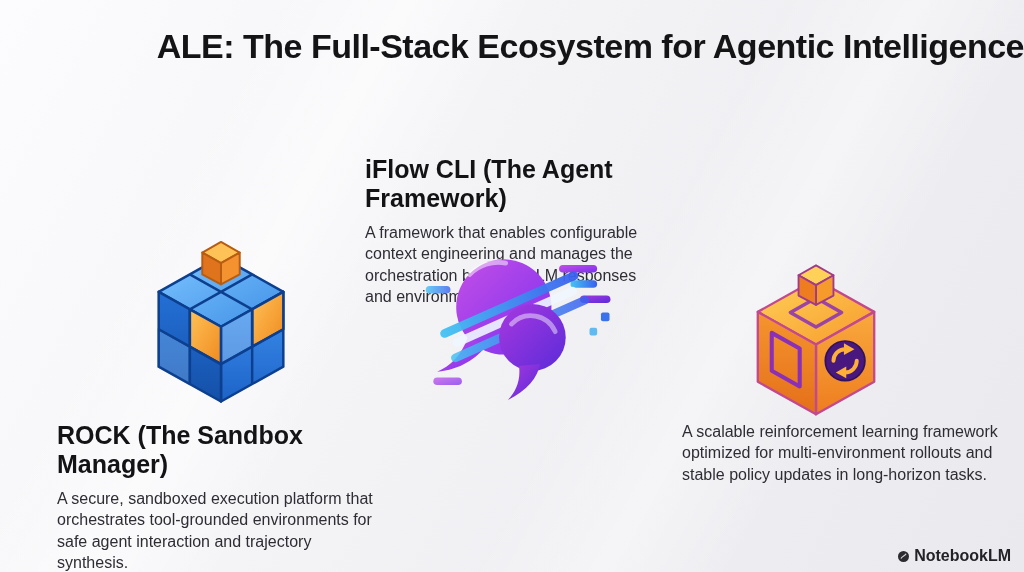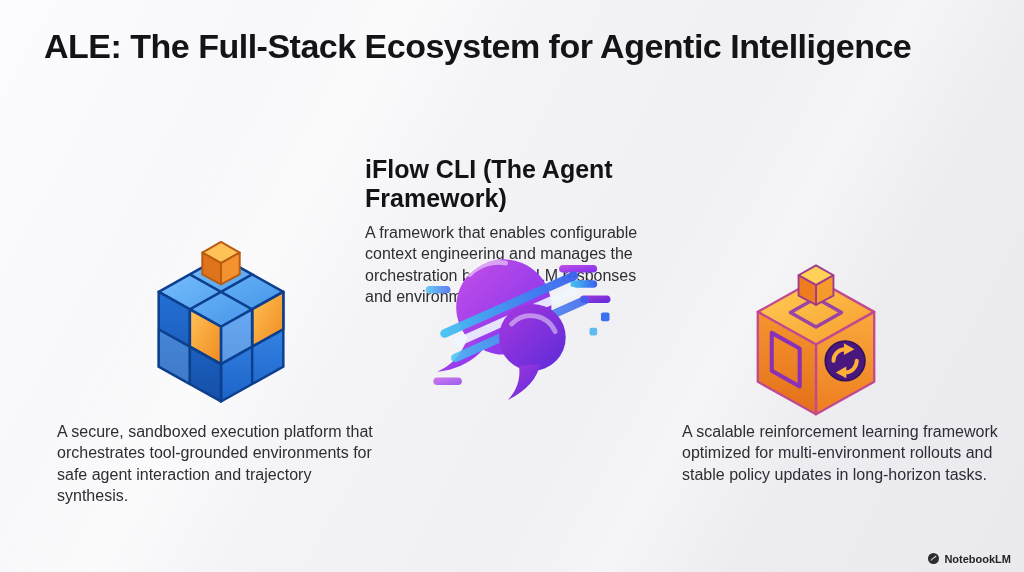--- a/index.html
+++ b/index.html
@@ -4,38 +4,38 @@
 <style>
   html,body{margin:0;padding:0;background:#c9c9ce;}
   .slide{position:relative;width:1024px;height:572px;overflow:hidden;
     font-family:"Liberation Sans","DejaVu Sans",sans-serif;
     background:linear-gradient(118deg,#fcfcfe 0%,#f3f3f6 45%,#e9e9ee 100%);}
   .streak{position:absolute;top:-320px;width:230px;height:1300px;
     background:linear-gradient(90deg,rgba(255,255,255,0) 0%,rgba(255,255,255,.55) 50%,rgba(255,255,255,0) 100%);
     transform:rotate(29deg);pointer-events:none;}
   .streak.s1{left:110px}
   .streak.s2{left:620px;opacity:.7}
-  .title{position:absolute;top:27px;left:0;right:0;text-align:left;
+  .title{position:absolute;top:27px;left:0;right:0;text-align:right;
     font-size:34px;font-weight:800;letter-spacing:-.5px;color:#141417;padding-left:44px;}
   .subtitle{position:absolute;top:80px;left:50%;transform:translateX(-50%);
     width:705px;text-align:center;font-size:16.5px;font-weight:700;
     line-height:1.36;color:#55555c;}
   .section-heading{font-size:25px;font-weight:800;color:#131316;margin:0 0 9px 0;}
   .section-desc{font-size:16px;color:#2d2d33;line-height:1.34;margin:0;}
   .iflow-text{position:absolute;left:365px;top:155px;width:320px;}
   .iflow-text .section-desc{width:300px;}
   .rock-text{position:absolute;left:57px;top:421px;width:330px;}
   .rock-text .section-desc{width:322px;}
   .roll-text{position:absolute;left:682px;top:421px;width:330px;}
   .roll-text .section-desc{width:322px;}
   .rock-icon{position:absolute;left:146px;top:232px;}
   .iflow-icon{position:absolute;left:420px;top:244px;}
   .roll-icon{position:absolute;left:746px;top:256px;}
   .watermark{position:absolute;right:13px;bottom:7px;display:flex;align-items:center;gap:4px;
-    font-size:11px;font-weight:700;color:#232327;}
+    font-size:16px;font-weight:700;color:#232327;}
 </style>
 </head>
 <body>
 
 <div class="slide">
   <div class="streak s1"></div>
   <div class="streak s2"></div>
 
   <div class="title">ALE: The Full-Stack Ecosystem for Agentic Intelligence</div>
 
@@ -115,20 +115,21 @@
       </g>
       <g stroke="#b85c12" stroke-width="1.6" stroke-linejoin="round">
         <path d="M60,-2 L75,6.5 L60,15 L45,6.5 Z" fill="#ffc257"></path>
         <path d="M75,6.5 L75,24 L60,32 L60,15 Z" fill="#f59230"></path>
         <path d="M45,6.5 L60,15 L60,32 L45,24 Z" fill="#e0741c"></path>
       </g>
     </svg>
   </div>
 
   <div class="rock-text">
+    <h2 class="section-heading">ROCK (The Sandbox Manager)</h2>
     <p class="section-desc">A secure, sandboxed execution platform that orchestrates tool-grounded environments for safe agent interaction and trajectory synthesis.</p>
   </div>
 
   <div class="roll-icon">
     <svg viewBox="0 -10 120 146" width="140" height="170" aria-hidden="true">
       <defs>
         <linearGradient id="rlTop" x1="0" y1="0" x2="1" y2="1">
           <stop offset="0" stop-color="#ffd158"></stop>
             <stop offset="1" stop-color="#f79a2c"></stop>
         </linearGradient>

